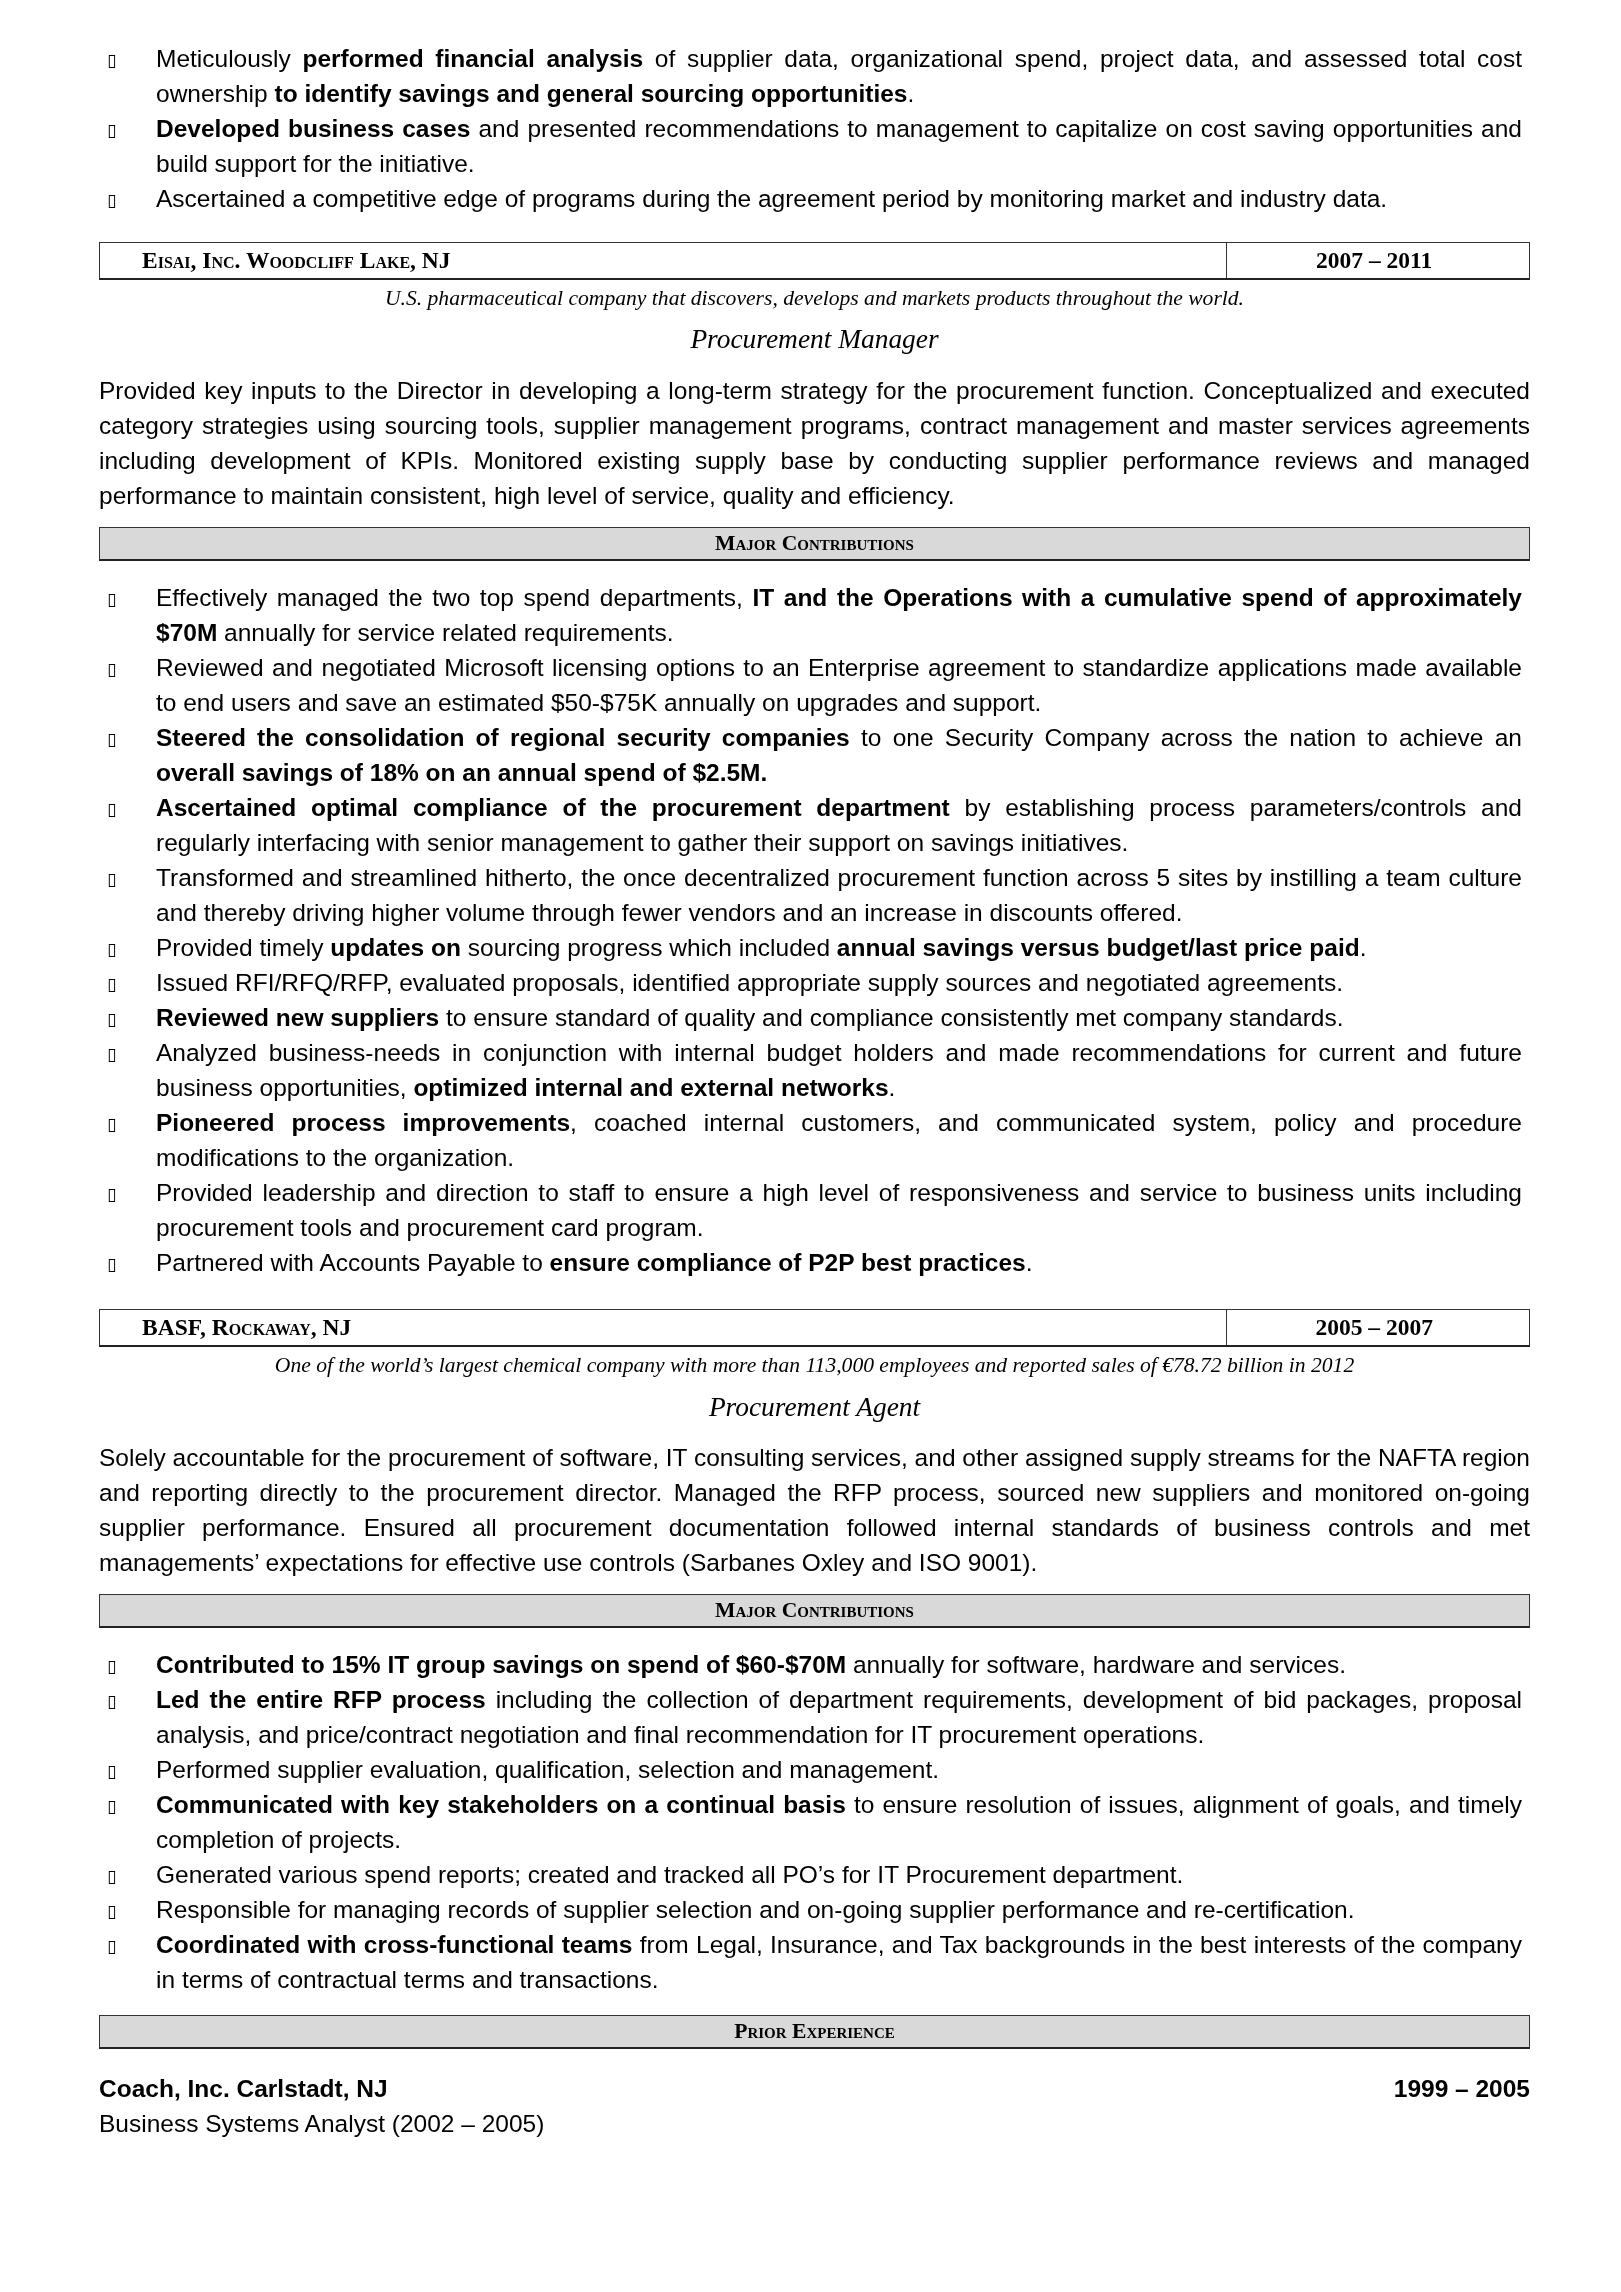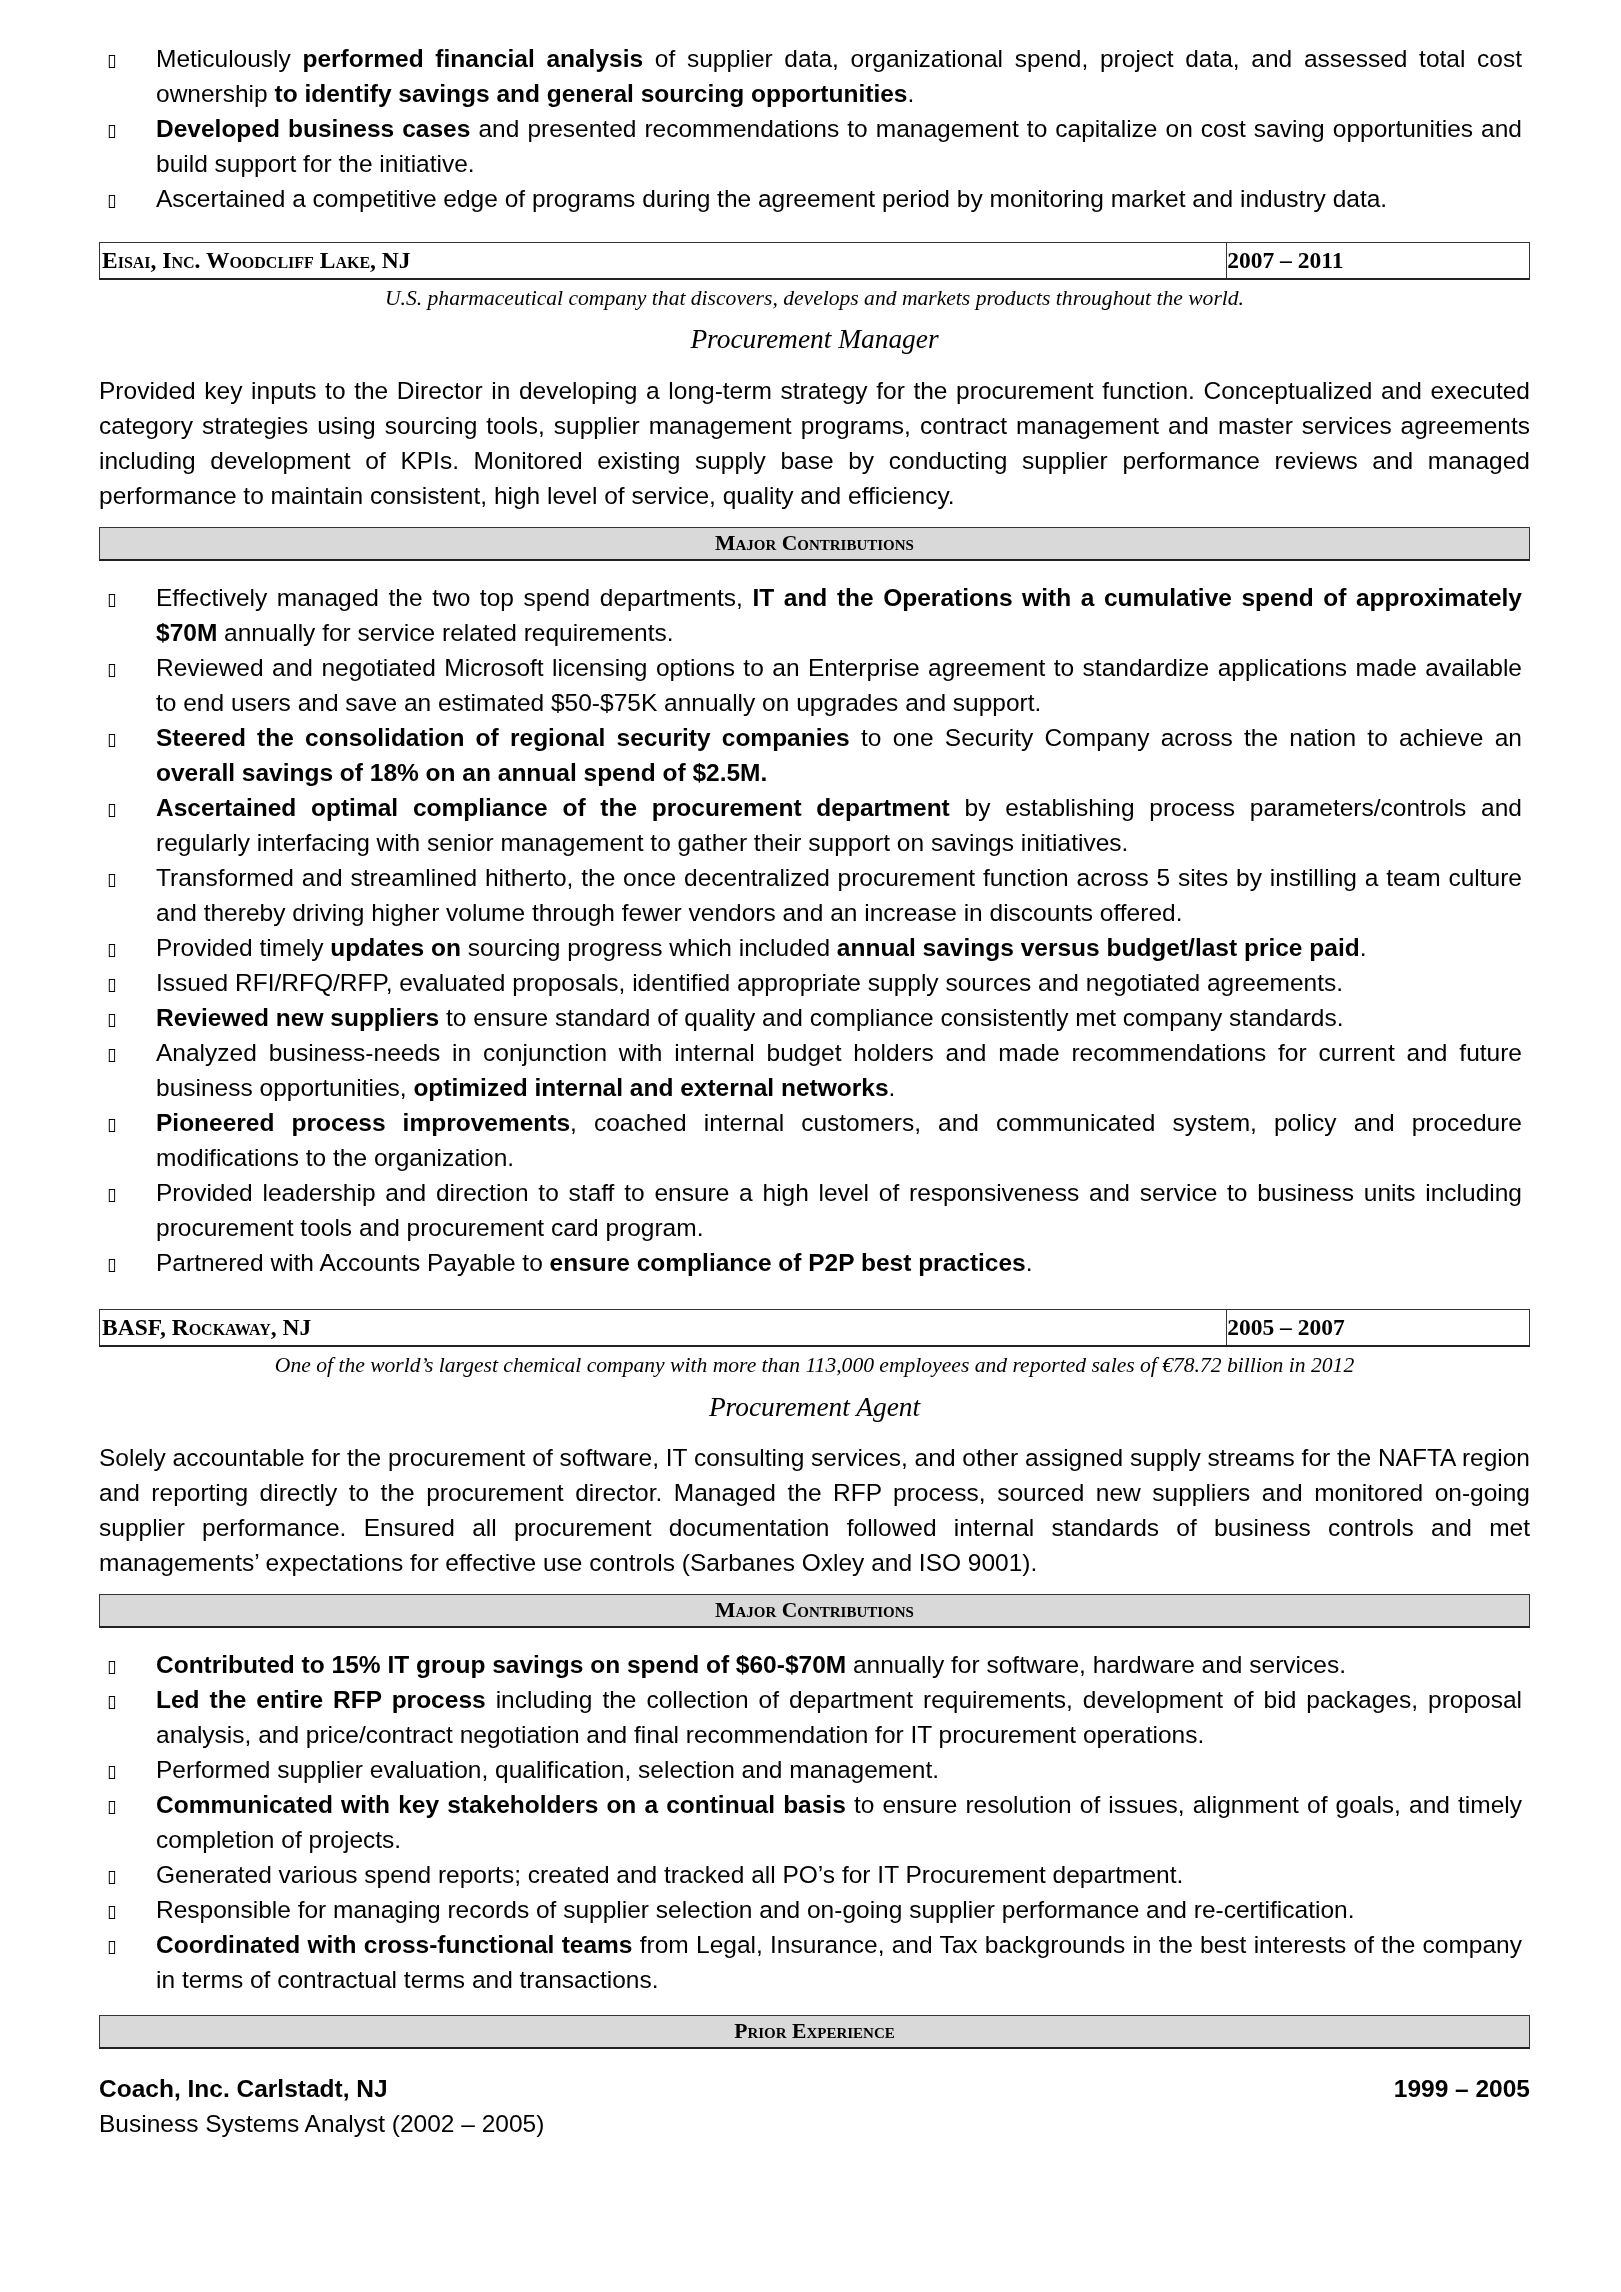--- a/index.html
+++ b/index.html
@@ -3,23 +3,23 @@
 <meta charset="utf-8">
 <style>
   html, body { margin: 0; padding: 0; background: #ffffff; }
   body { width: 1621px; height: 2293px; position: relative; overflow: hidden; color: #000; }
   .page { position: absolute; left: 99px; top: 33px; width: 1431px; font-family: "Liberation Sans", sans-serif; font-size: 24.5px; line-height: 35px; }
   .bullets { list-style: none; margin: 8px; padding: 0; }
   .bullets li { position: relative; padding-left: 49px; text-align: justify; }
   .bullet-glyph { position: absolute; left: 0; top: 0; font-size: 21.6px; color: #000; }
   .bullet-glyph::before { content: "\25AF"; font-family: "DejaVu Sans", sans-serif; font-size: 17.6px; }
   b { font-weight: bold; }
-  .company-box { display: flex; border: 1.5px solid #333; border-bottom: 2.9px solid #222; margin-top: 25.5px; height: 35px; font-family: "Liberation Serif", serif; font-weight: bold; font-size: 23.5px; }
+  .company-box { display: flex; border: 1.5px solid #333; border-bottom: 2.9px solid #222; margin-top: 25.5px; height: 35px; font-family: "Liberation Serif", serif; font-weight: bold; font-size: 23.5px; padding-left: 40px; }
   .company-name { flex: 1; padding-left: 2px; line-height: 35px; font-variant: small-caps; border-right: 1.5px solid #333; }
-  .company-dates { width: 294px; text-align: left; padding-right: 7.8px; line-height: 35px; }
+  .company-dates { width: 294px; text-align: center; padding-right: 7.8px; line-height: 35px; }
   .company-desc { text-align: center; font-family: "Liberation Serif", serif; font-style: italic; font-size: 21.6px; line-height: 33px; margin-top: 2px; }
   .role-title { text-align: center; font-family: "Liberation Serif", serif; font-style: italic; font-size: 27.4px; line-height: 39px; margin-top: 5.9px; margin-bottom: 13.7px; }
   .summary { text-align: justify; }
   .section-bar { background: #d9d9d9; border: 1.5px solid #333; border-bottom: 2.9px solid #222; text-align: center; height: 31px; line-height: 31px; font-family: "Liberation Serif", serif; font-weight: bold; font-size: 21.6px; font-variant: small-caps; margin-top: 13.7px; margin-bottom: 19px; }
   .prior-row { display: flex; justify-content: space-between; font-weight: bold; margin-top: 22px; }
 </style>
 </head>
 <body>
 
 <div class="page">

